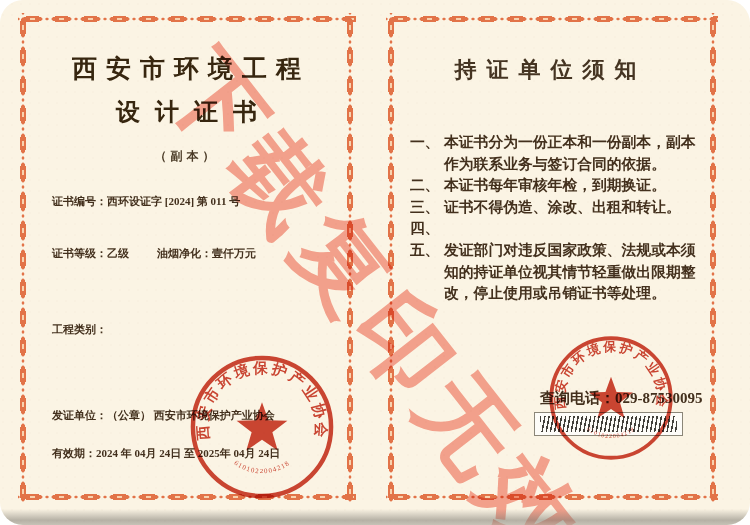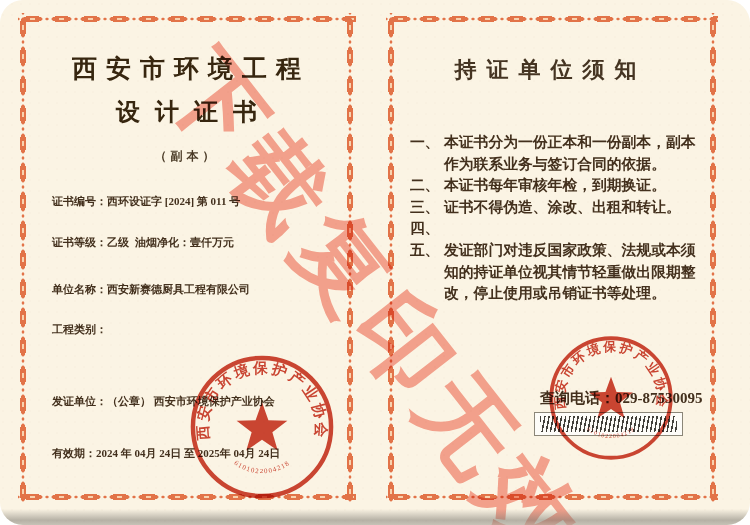--- a/index.html
+++ b/index.html
@@ -37,21 +37,21 @@
   }
   .ltitle{position:absolute;left:23px;width:327px;text-align:center;
     color:var(--title_ink,#37260f);font-weight:bold;white-space:nowrap;}
   .t1{top:52px;font-size:25px;letter-spacing:9px;padding-left:9px;box-sizing:border-box;}
   .t2{top:96px;font-size:24px;letter-spacing:15px;padding-left:15px;box-sizing:border-box;}
   .t3{top:148px;font-size:12px;letter-spacing:4px;font-weight:600;color:#4a3a26;}
   .lrow{position:absolute;left:52px;width:294px;display:flex;
     font-size:11px;line-height:1.35;font-weight:600;color:var(--ink,#43301d);}
   .flabel{white-space:nowrap;font-weight:bold;}
   .fvalue{flex:1;}
-  .fv-fixed{white-space:nowrap;margin-right:6px;}
+  .fv-fixed{white-space:nowrap;margin-right:28px;}
   .rtitle{position:absolute;left:382px;top:55px;width:327px;text-align:center;
     font-size:22px;font-weight:bold;letter-spacing:10px;padding-left:10px;
     box-sizing:border-box;color:#453422;white-space:nowrap;}
   .notices{position:absolute;left:410px;top:132px;width:298px;
     font-size:14.8px;line-height:21.6px;font-weight:600;color:var(--ink,#43301d);}
   .notice{display:flex;}
   .nnum{white-space:nowrap;flex-shrink:0;width:34px;}
   .ntext{flex:1;}
   .phone{position:absolute;left:540px;top:389px;font-size:15px;font-weight:bold;
     color:var(--ink,#43301d);white-space:nowrap;z-index:3;}
@@ -84,34 +84,30 @@
   <div class="chain-v" style="left:707px;top:13px;height:490px;"></div>
 
   <div class="ltitle t1">西安市环境工程</div>
   <div class="ltitle t2">设计证书</div>
   <div class="ltitle t3">（副本）</div>
 
   <div class="lrow" style="top:194px;">
     <span class="flabel">证书编号：</span>
     <span class="fvalue">西环设证字 [2024] 第 011 号</span>
   </div>
-  <div class="lrow" style="top:235px;">
+  <div class="lrow" style="top:246px;">
     <span class="flabel">证书等级：</span>
     <span class="fv-fixed">乙级</span>
     <span class="flabel">油烟净化：</span>
     <span class="fvalue">壹仟万元</span>
   </div>
-  <div class="lrow" style="top:282px;">
-    <span class="flabel">单位名称：</span>
-    <span class="fvalue">西安新赛德厨具工程有限公司</span>
-  </div>
   <div class="lrow" style="top:322px;align-items:center;">
     <span class="flabel">工程类别：</span>
   </div>
-  <div class="lrow" style="top:394px;">
+  <div class="lrow" style="top:408px;">
     <span class="flabel">发证单位：</span>
     <span class="fvalue">（公章） 西安市环境保护产业协会</span>
   </div>
   <div class="lrow" style="top:446px;">
     <span class="flabel">有效期：</span>
     <span class="fvalue">2024 年 04月 24日 至 2025年 04月 24日</span>
   </div>
 
   <div class="rtitle">持证单位须知</div>
 

